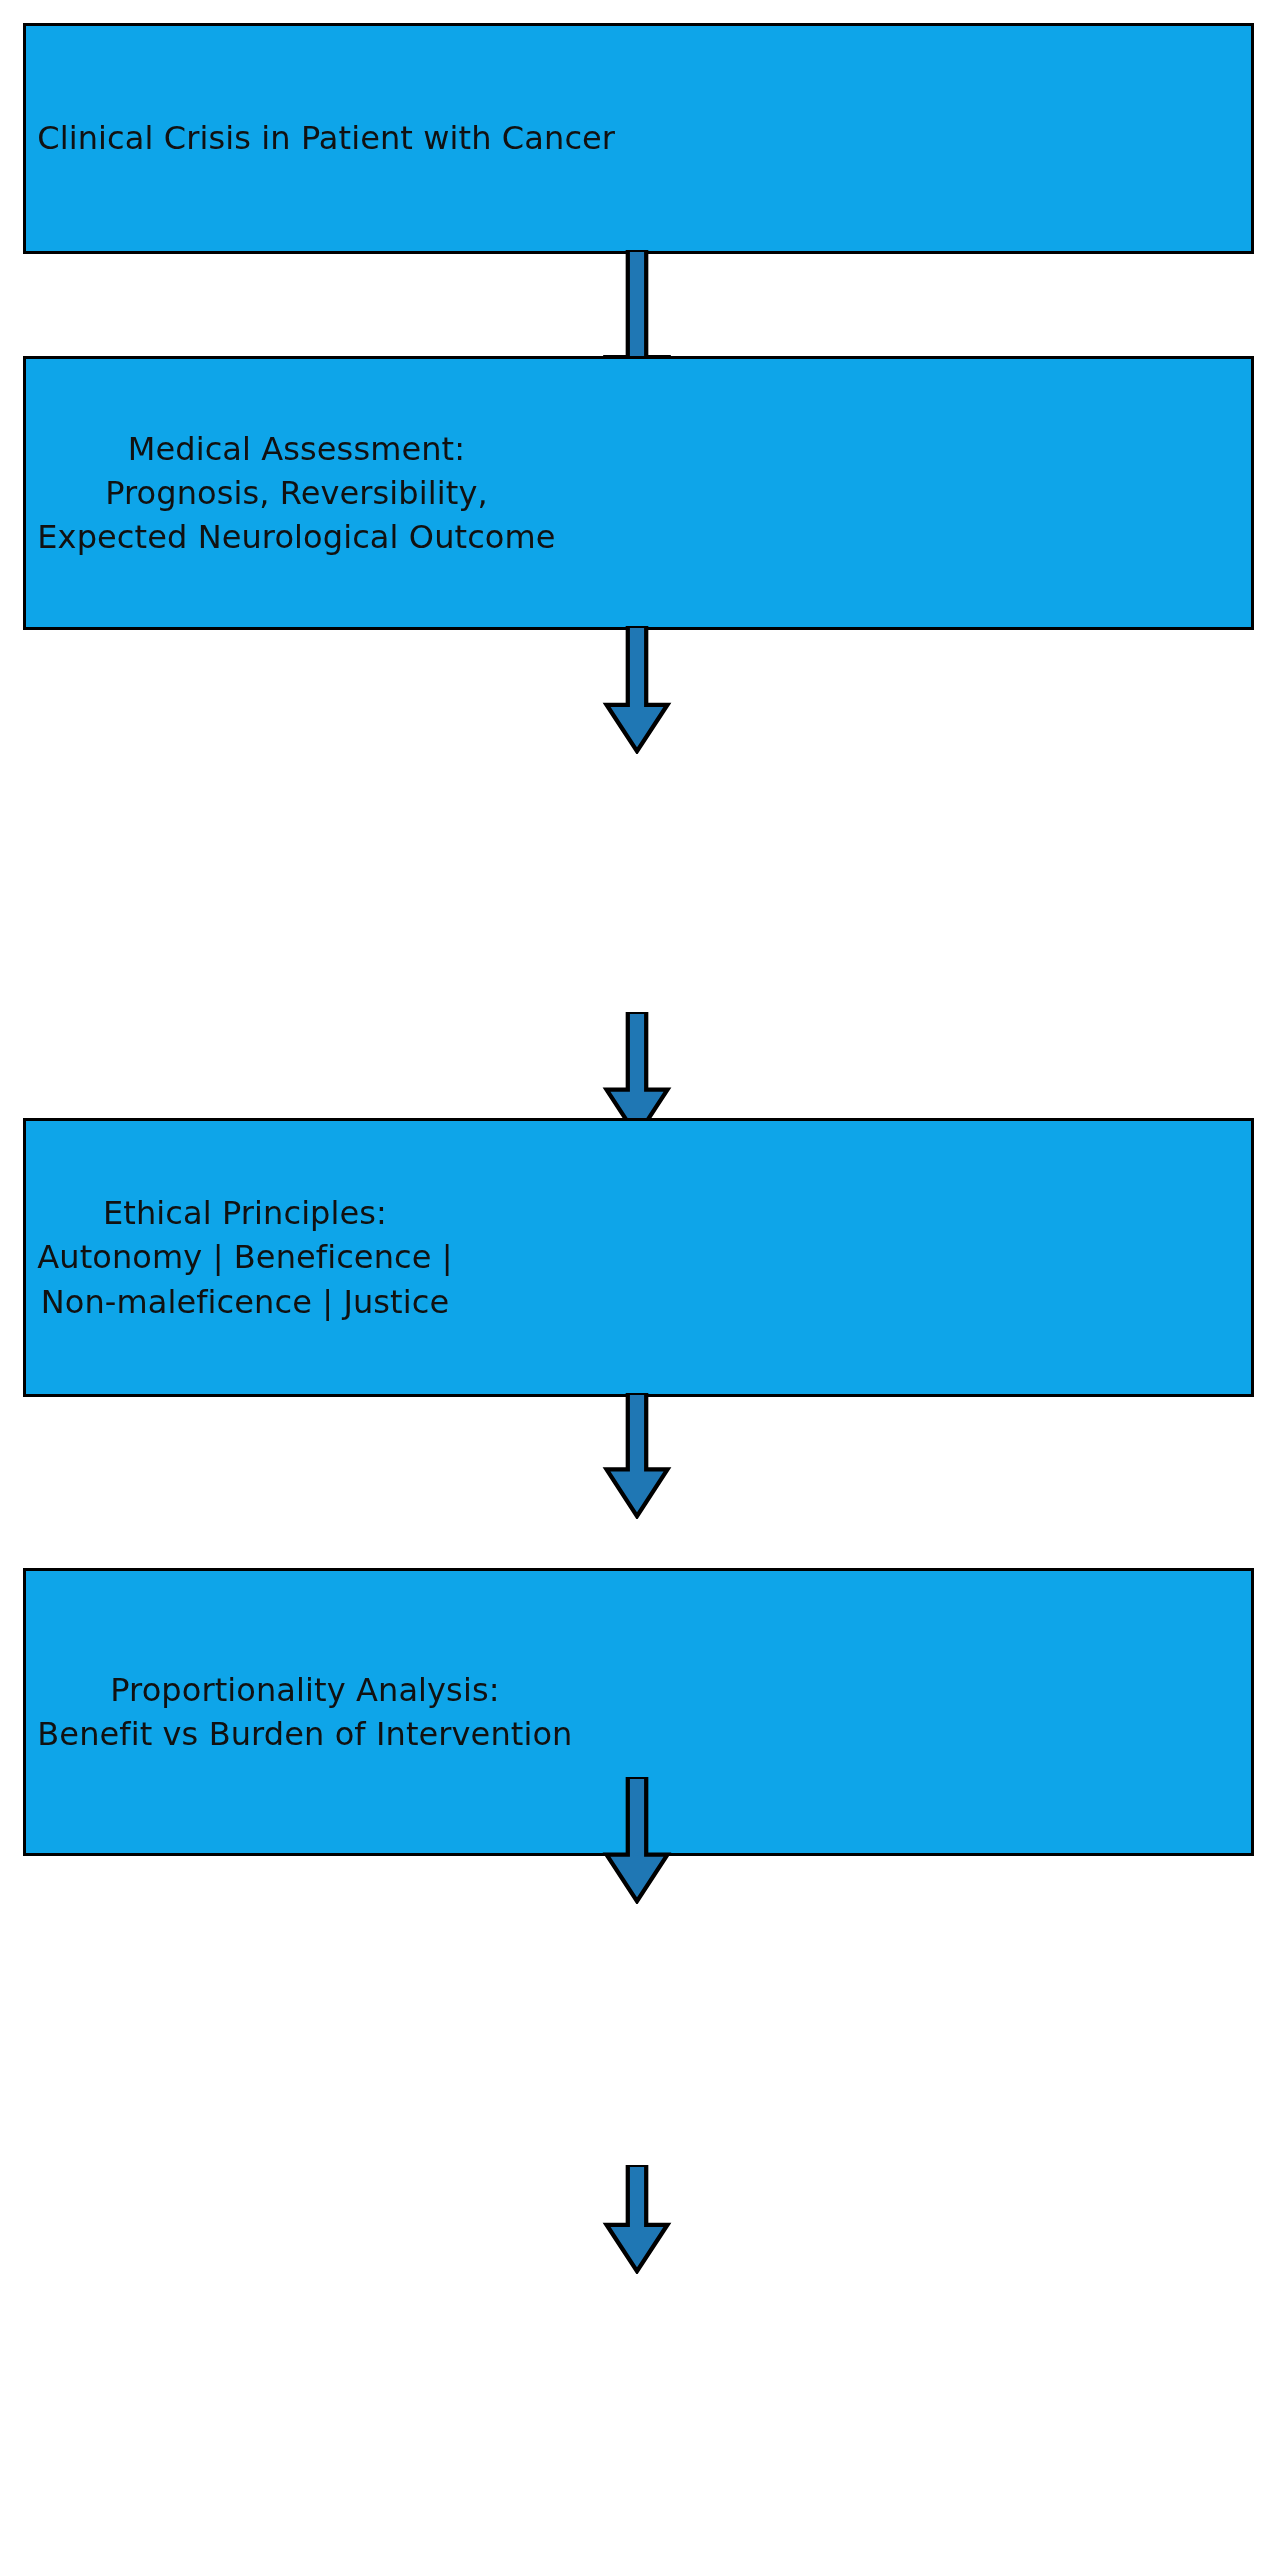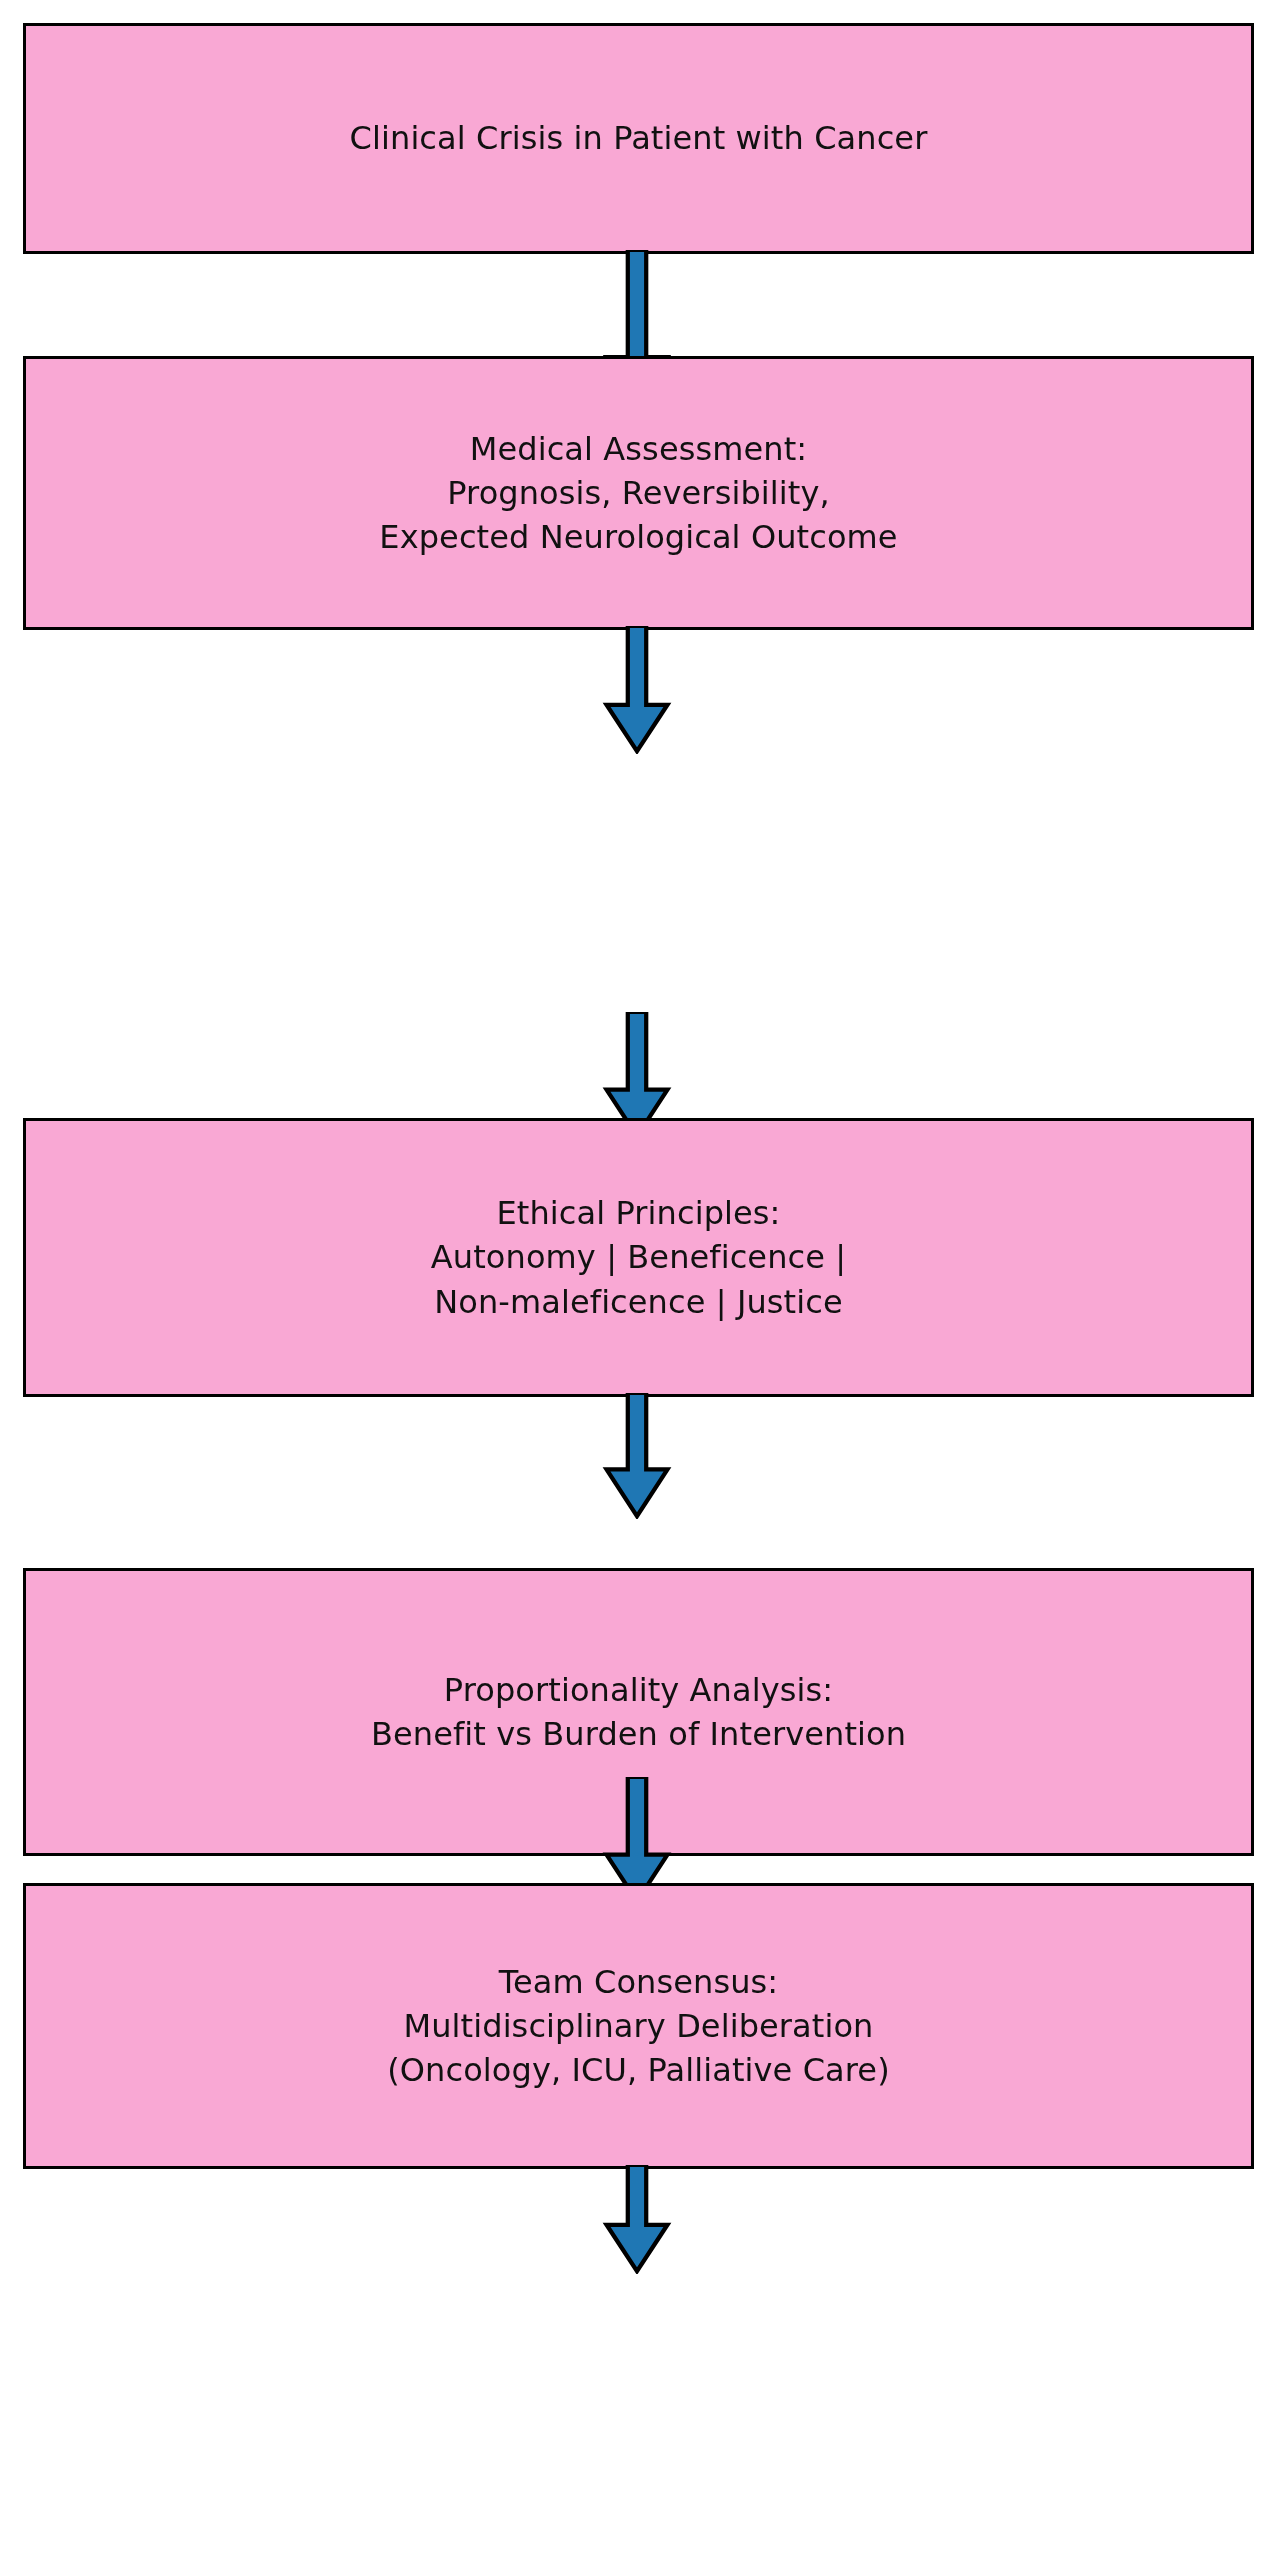--- a/index.html
+++ b/index.html
@@ -18,25 +18,25 @@
     width: 1274px;
     height: 2576px;
     background: #ffffff;
     overflow: hidden;
   }
 
   .node-box {
     position: absolute;
     left: 23px;
     width: 1231px;
-    background: #f9a8d4;
+    background: #0ea5e9;
     border: 3.5px solid #000000;
     display: flex;
     align-items: center;
-    justify-content: center;
+    justify-content: flex-start;
     text-align: center;
   }
 
   .node-label {
     color: #111111;
     font-size: 32px;
     line-height: 1.38;
     font-weight: 400;
     letter-spacing: 0.1px;
     white-space: pre-line;
@@ -122,25 +122,20 @@
     <span class="node-label">Proportionality Analysis:
 Benefit vs Burden of Intervention</span>
   </div>
 
   <div class="connector" id="edge-5">
     <svg viewBox="0 0 120 180" preserveAspectRatio="none" aria-hidden="true">
       <polygon points="47,0 73,0 73,110 103,110 60,176 17,110 47,110" fill="#1f77b4" stroke="#000000" stroke-width="6" stroke-linejoin="miter"></polygon>
     </svg>
   </div>
 
-  <div class="node-box" id="node-6">
-    <span class="node-label">Team Consensus:
-Multidisciplinary Deliberation
-(Oncology, ICU, Palliative Care)</span>
-  </div>
 
   <div class="connector" id="edge-6">
     <svg viewBox="0 0 120 155" preserveAspectRatio="none" aria-hidden="true">
       <polygon points="47,0 73,0 73,85 103,85 60,151 17,85 47,85" fill="#1f77b4" stroke="#000000" stroke-width="6" stroke-linejoin="miter"></polygon>
     </svg>
   </div>
 
 
 </div>
 

